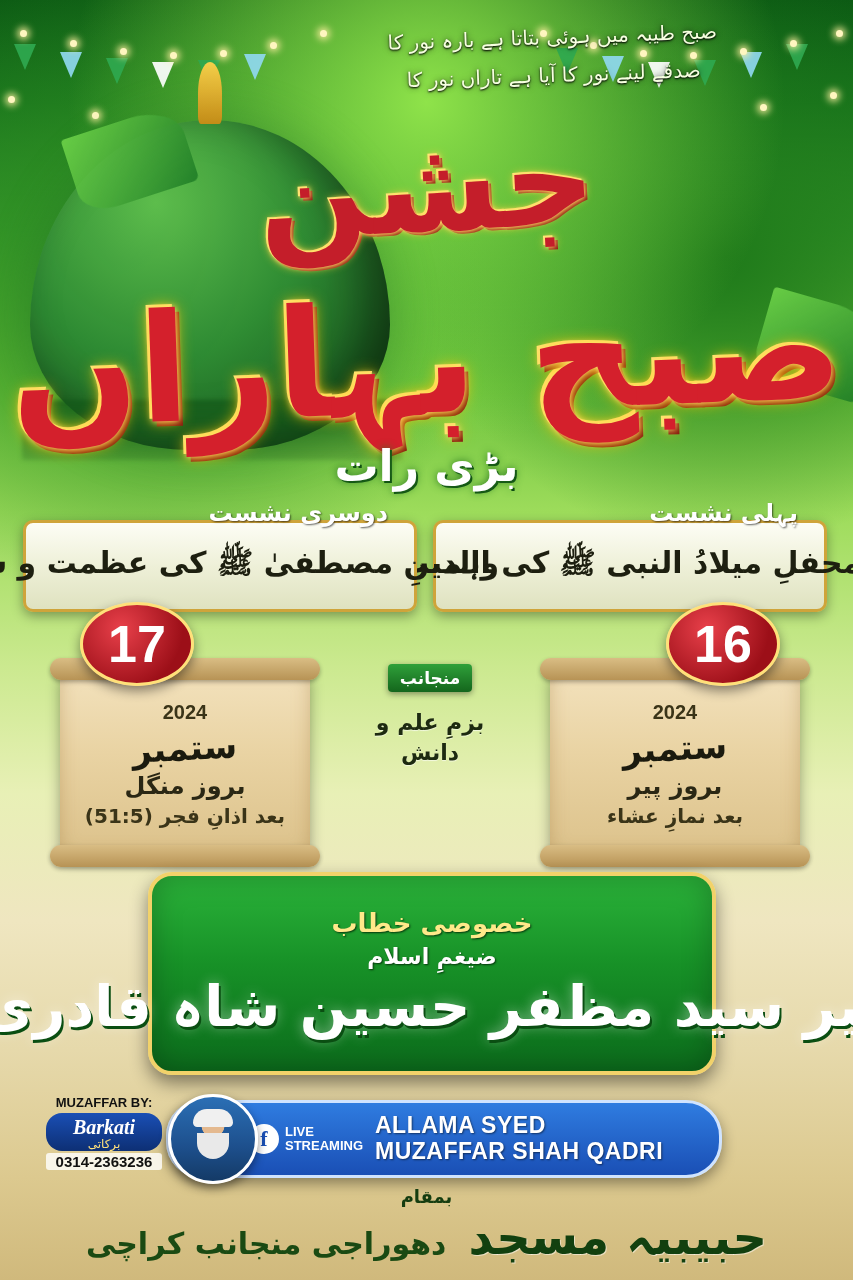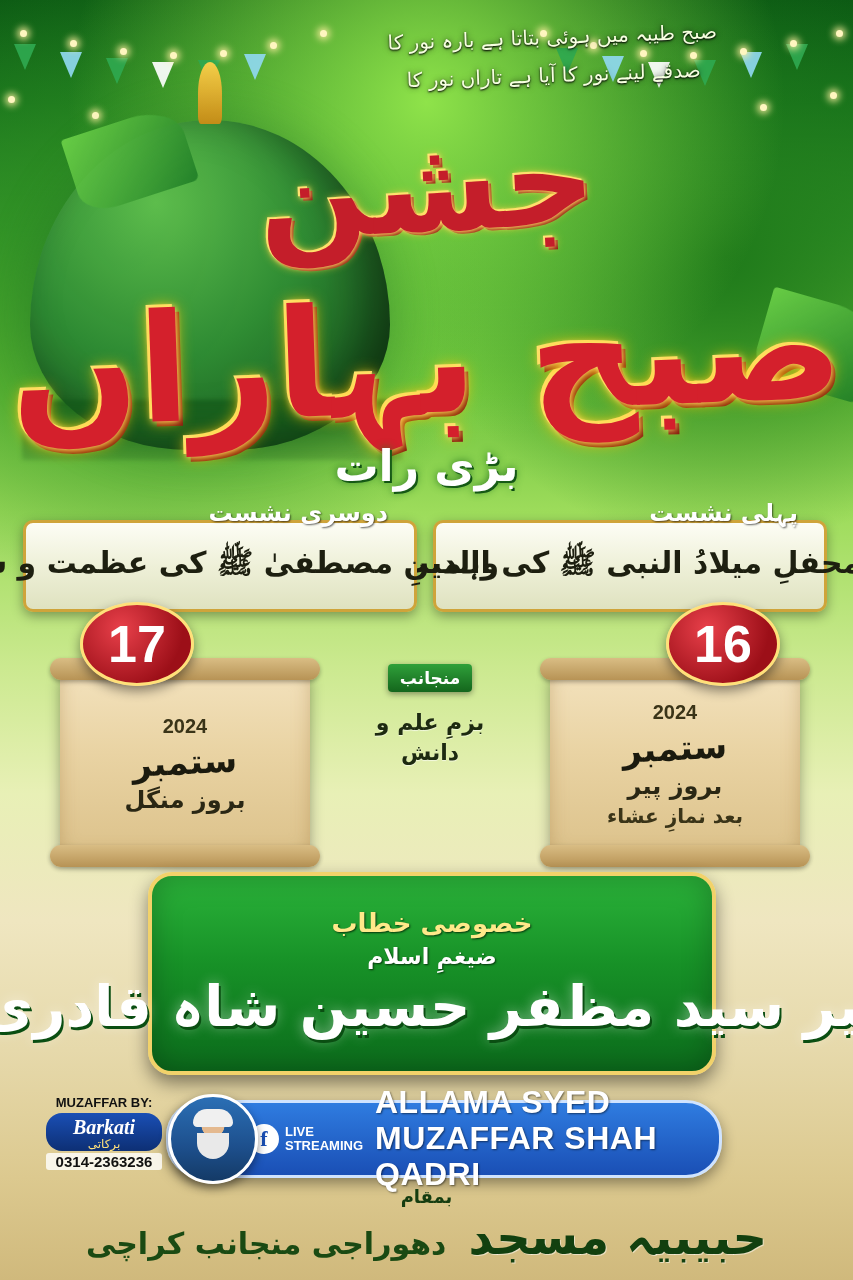--- a/index.html
+++ b/index.html
@@ -385,21 +385,21 @@
     justify-content: center;
     font-family: "Liberation Serif", serif;
   }
   .live-label {
     font-size: 13px;
     font-weight: bold;
     color: #ffffff;
     line-height: 1.1;
   }
   .live-name {
-    font-size: 32px;
+    font-size: 23px;
     font-weight: bold;
     color: #ffffff;
     line-height: 1.12;
     letter-spacing: .5px;
     text-shadow: 1px 1px 2px rgba(0,0,0,.5);
   }
   .speaker-photo {
     position: absolute;
     left: 168px;
     top: 1094px;
@@ -588,20 +588,21 @@
       <div class="ribbon-text urdu">بزمِ علم و</div>
       <div class="ribbon-text urdu" style="margin-top:0">دانش</div>
     </div>
 
     <div class="date-badge l">17</div>
     <div class="scroll scroll-left">
       <div class="scroll-body">
         <div class="scroll-year">2024</div>
         <div class="scroll-month urdu">ستمبر</div>
         <div class="scroll-day urdu">بروز منگل</div>
+        <div class="scroll-time urdu">بعد اذانِ فجر (5:15)</div>
       </div>
     </div>
   </div>
 
   <div class="speaker-panel">
     <div class="khitab urdu">خصوصی خطاب</div>
     <div class="zeghm urdu">ضیغمِ اسلام</div>
     <div class="speaker-name urdu">پیر سید مظفر حسین شاہ قادری</div>
   </div>
 

